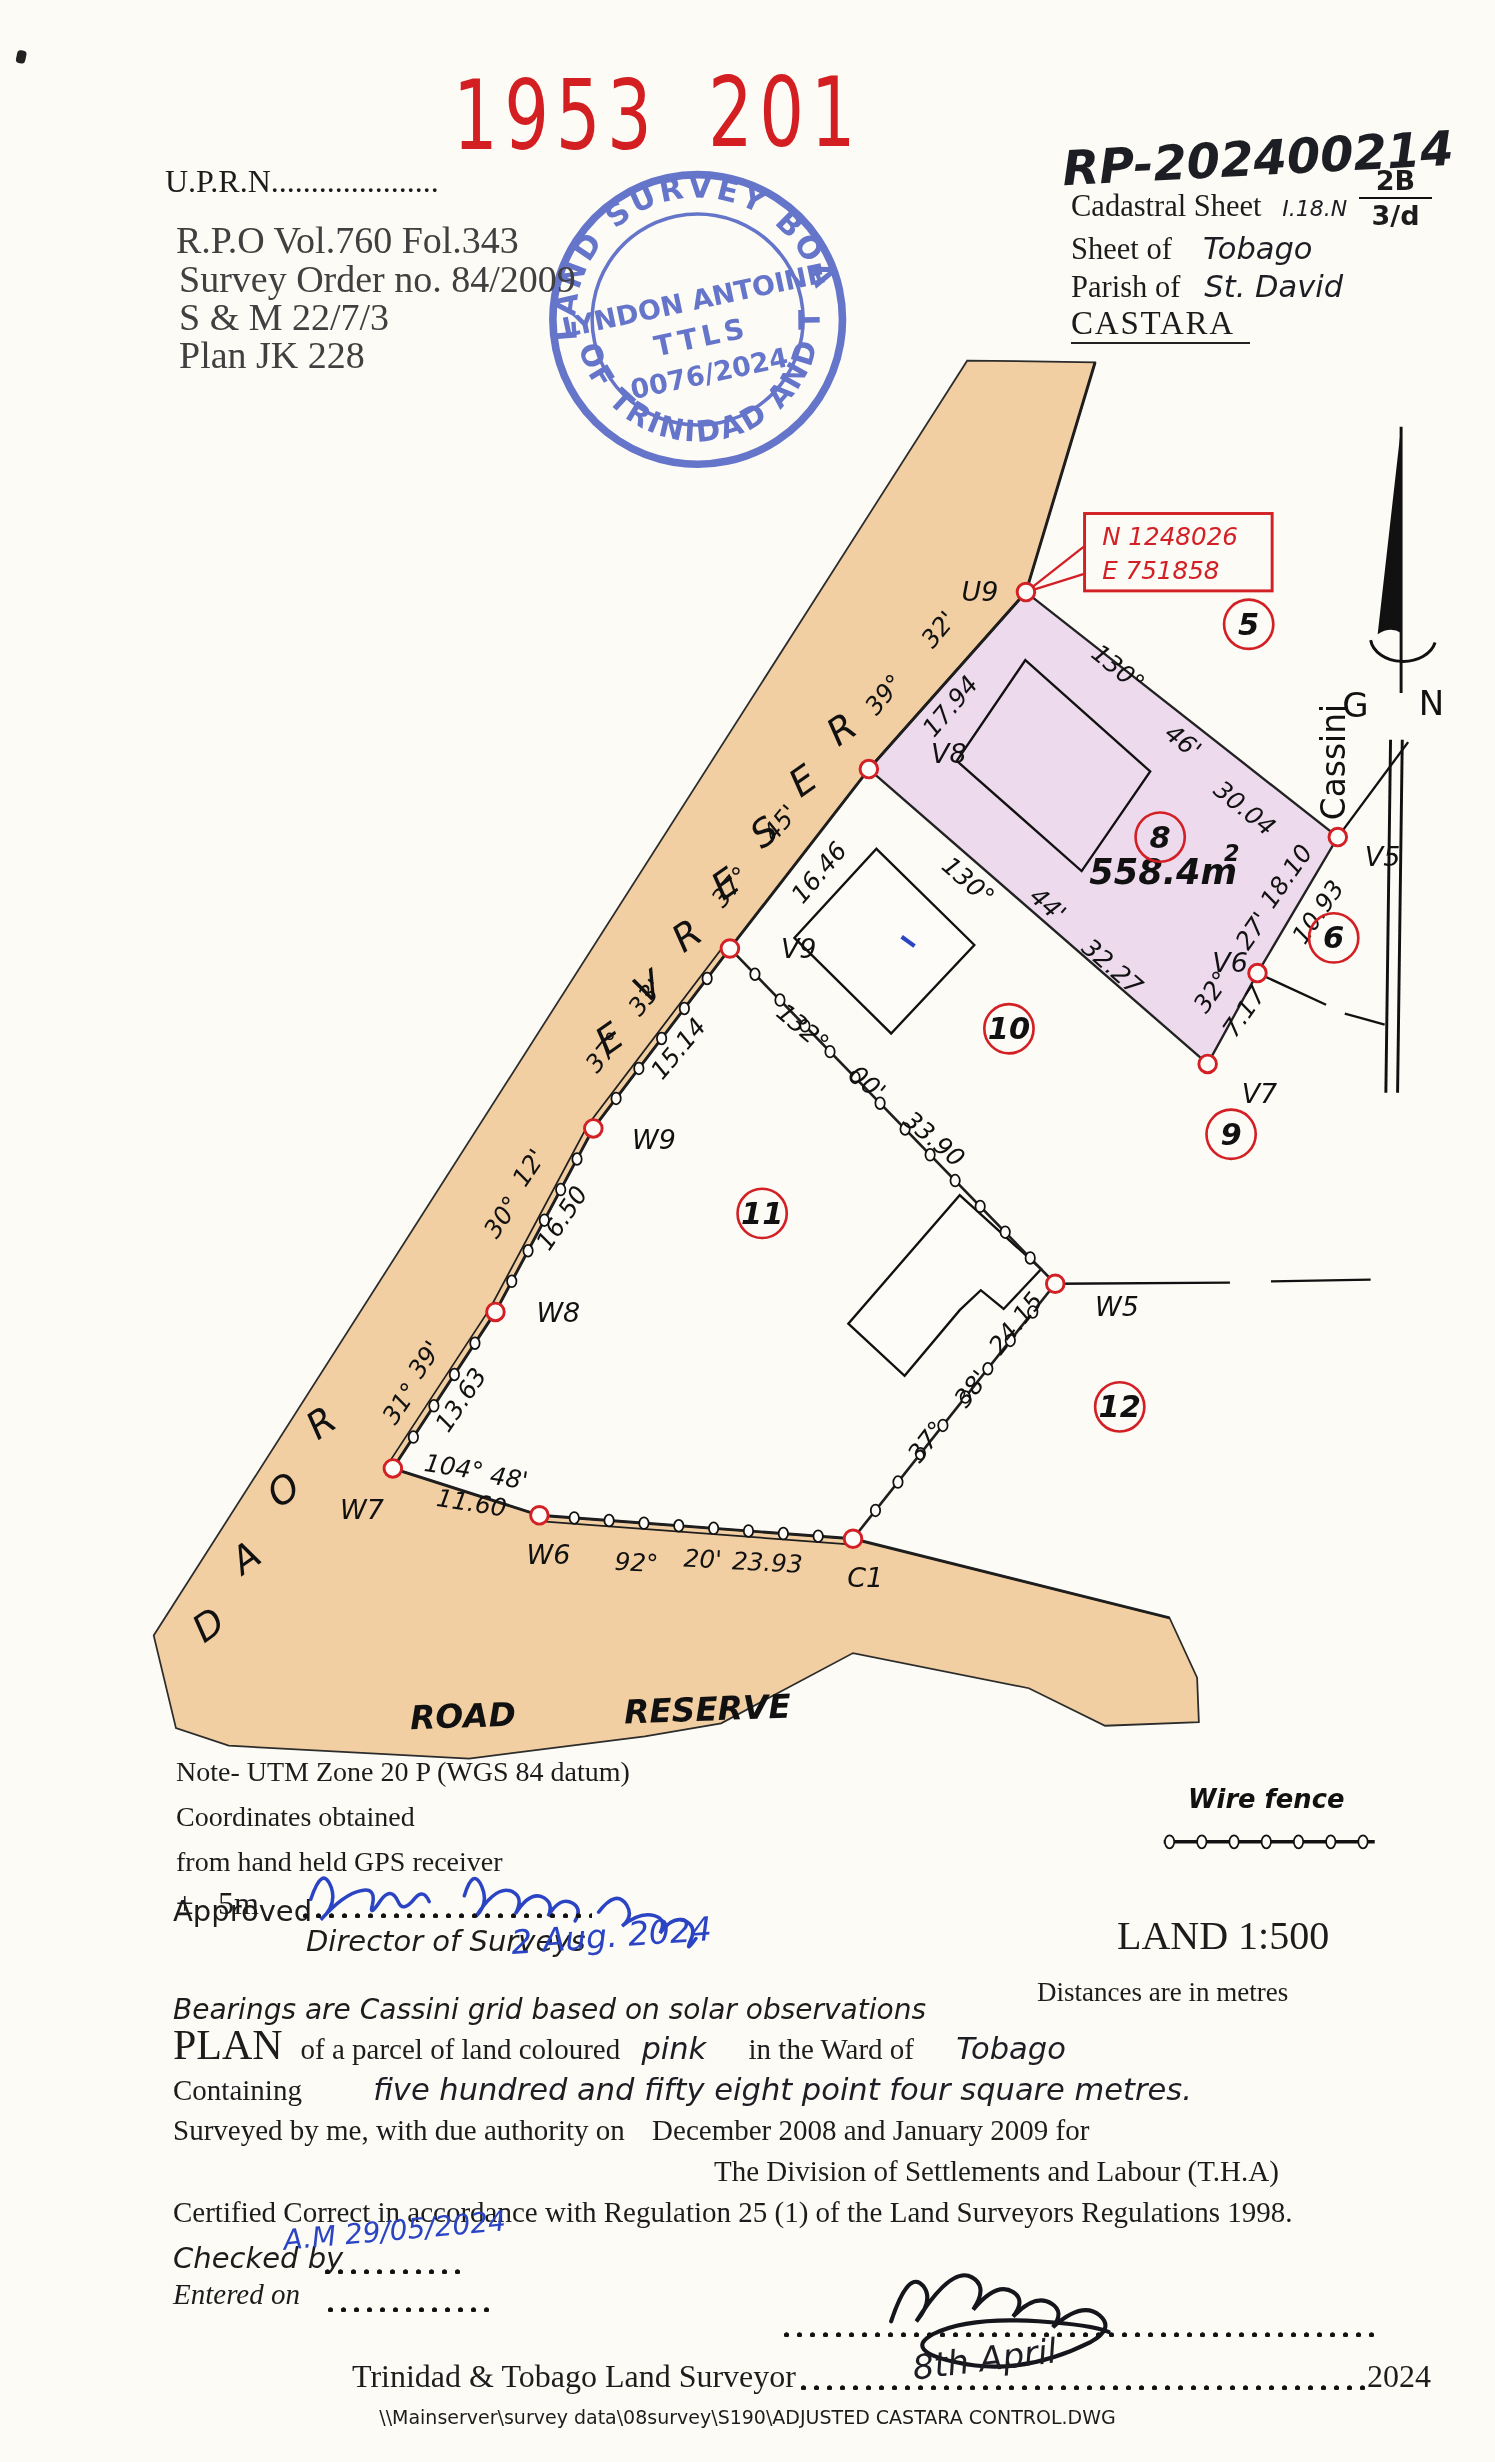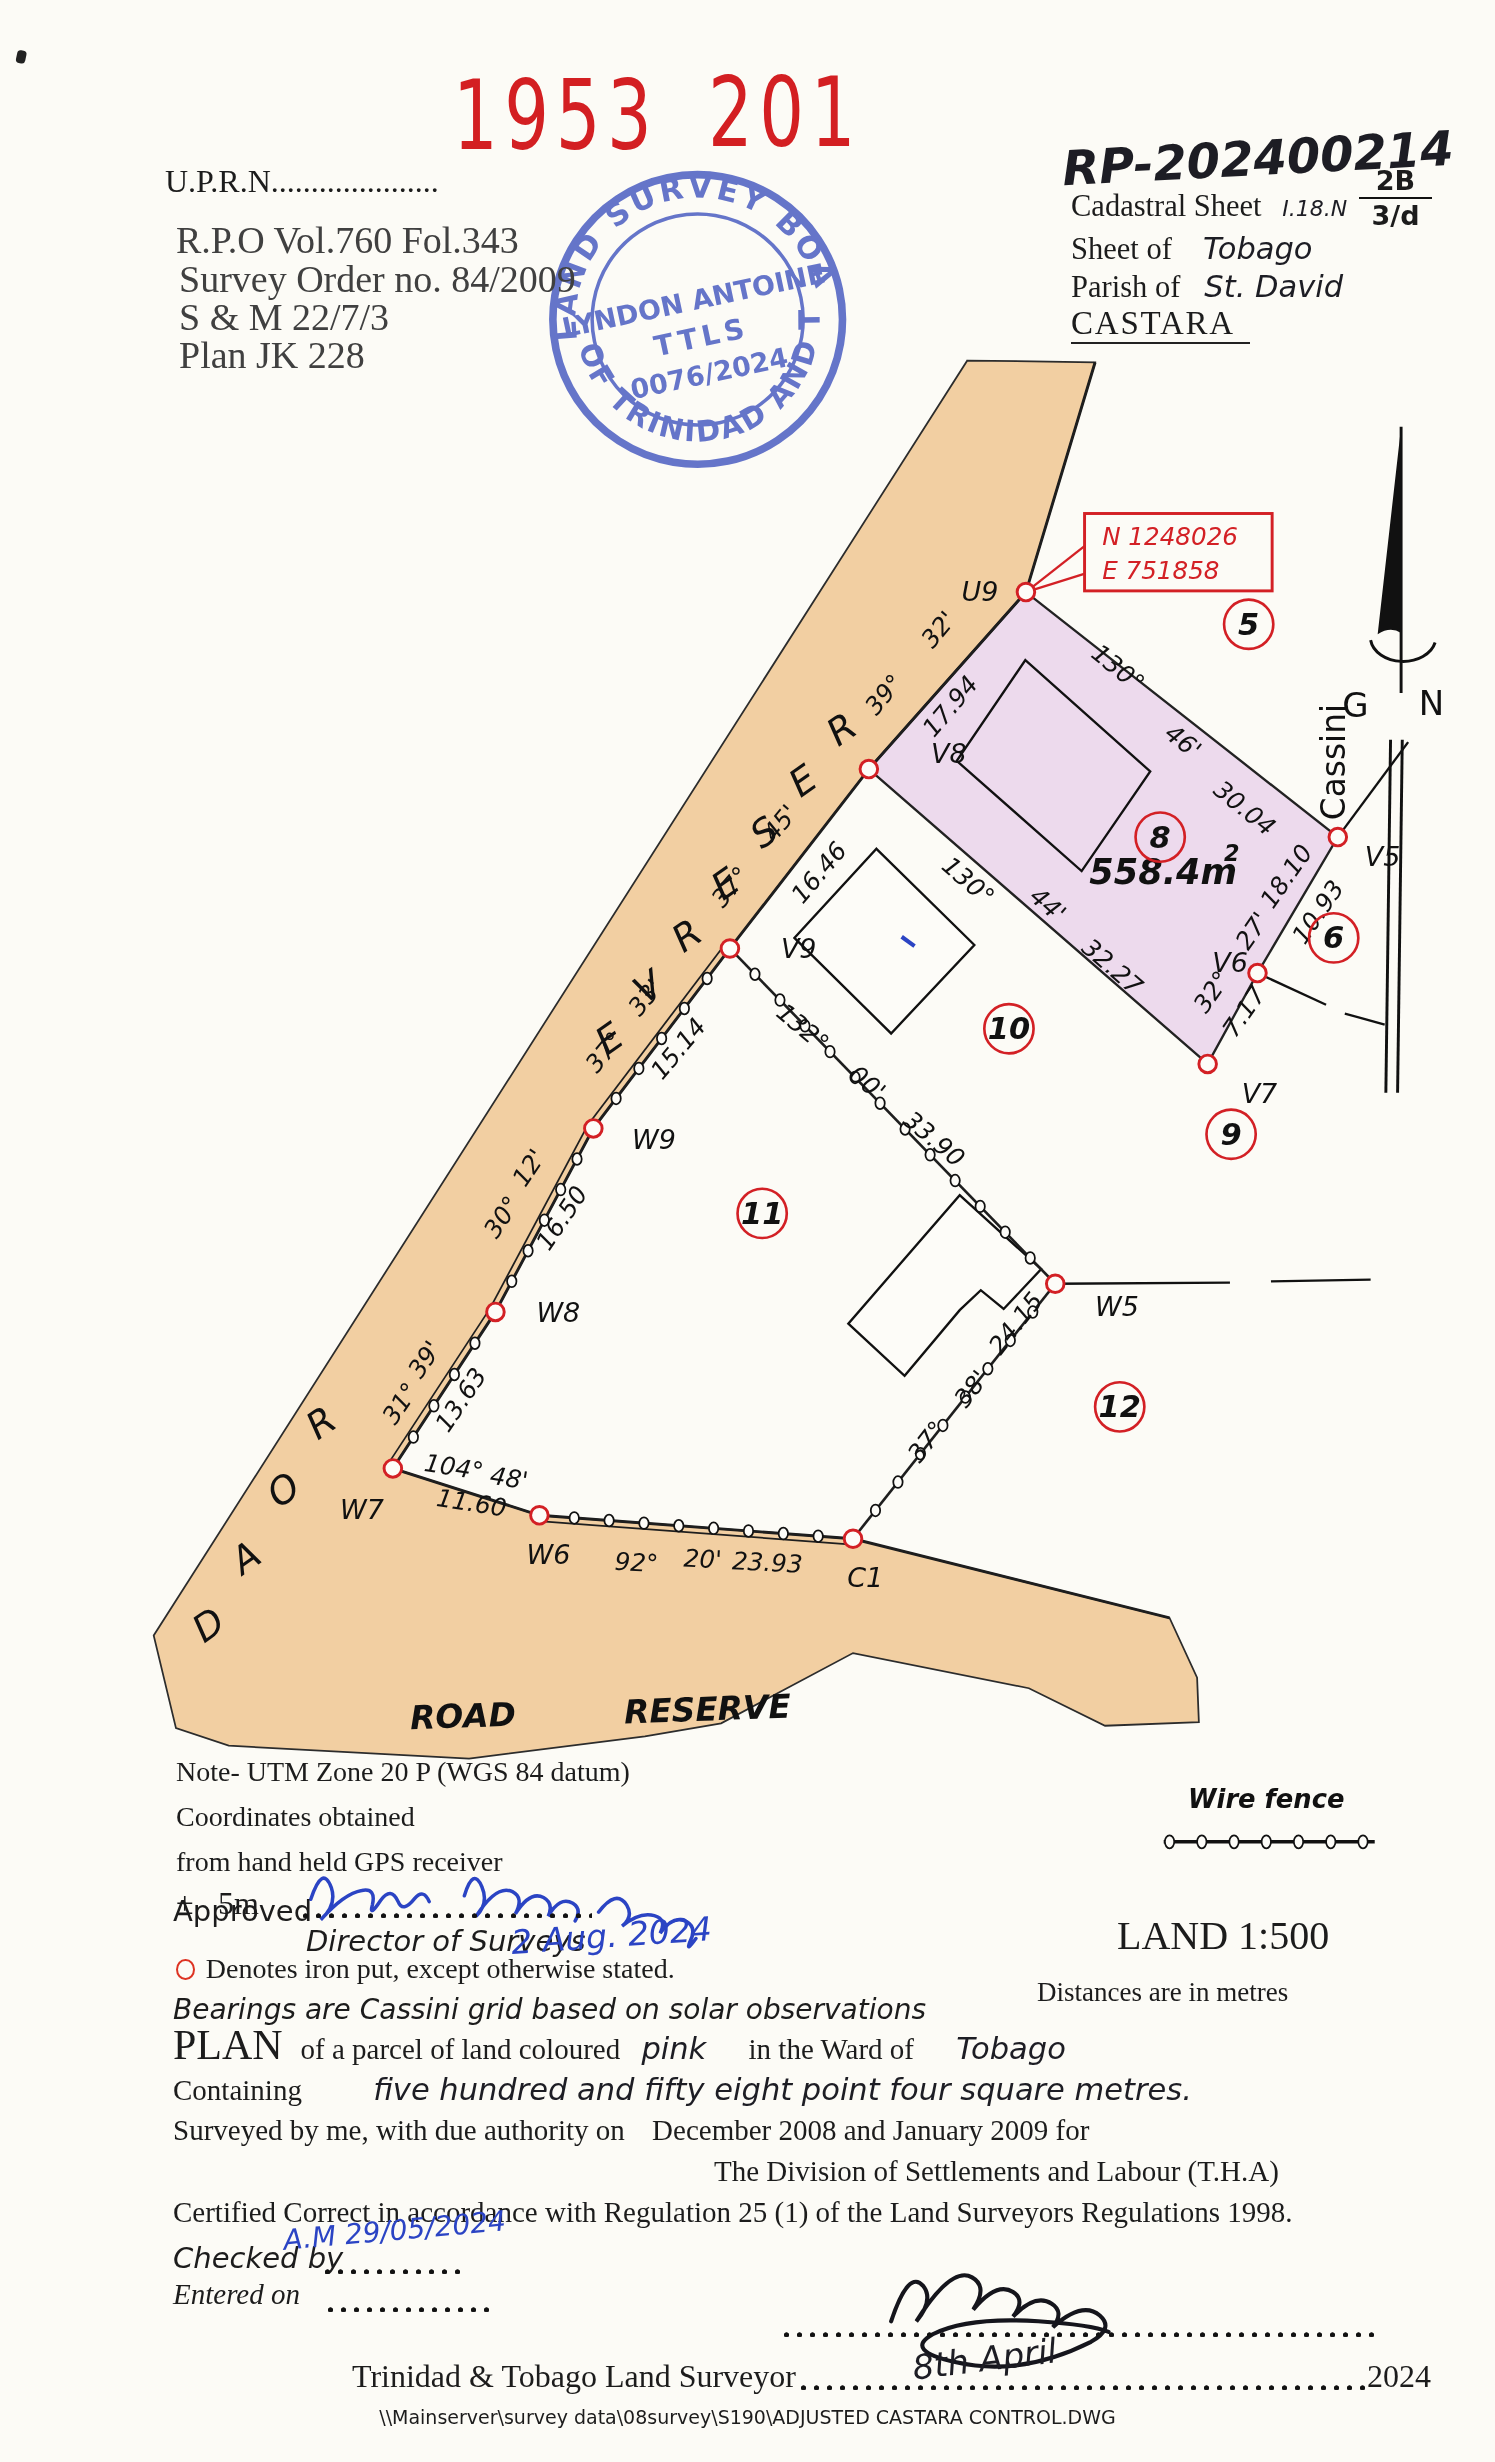--- a/index.html
+++ b/index.html
@@ -300,23 +300,20 @@
   <div class="abs serif48" style="left:176px;top:1801px;">Coordinates obtained</div>
   <div class="abs serif48" style="left:176px;top:1846px;">from hand held GPS receiver</div>
   <div class="abs" style="left:176px;top:1885px;font-size:32px;">
     <span>±</span>
     <span style="margin-left:16.4px;">5m</span>
   </div>
   <div class="abs" style="left:173px;top:1894px;font-size:29px;font-family:'DejaVu Sans',sans-serif;">Approved</div>
   <div class="dotline" style="left:299px;top:1912px;width:293px;"></div>
   <div class="abs ital" style="left:306px;top:1924px;font-size:29px;font-family:'DejaVu Sans',sans-serif;">Director of Surveys</div>
   <div class="abs penblue" style="left:511px;top:1916px;font-size:33px;transform:rotate(-4deg);">2 Aug. 2024</div>
-  <div class="abs serif48" style="left:176px;top:1953px;">
-    <span class="legendO"></span><span>Denotes iron put, except otherwise stated.</span>
-  </div>
   <div class="abs ital" style="left:173px;top:1993px;font-size:28px;font-family:'DejaVu Sans',sans-serif;">Bearings are Cassini grid based on solar observations</div>
 
   <div class="abs" style="left:1117px;top:1912px;font-size:40px;">LAND 1:500</div>
   <div class="abs" style="left:1037px;top:1977px;font-size:27px;">Distances are in metres</div>
 
   <div class="abs" style="left:173px;top:2021px;font-size:29px;">
     <span style="font-size:42px;">PLAN</span>
     <span style="margin-left:10.6px;">of a parcel of land coloured</span>
     <span class="penblack" style="font-size:30.5px;margin-left:14px;">pink</span>
     <span style="margin-left:35px;">in the Ward of</span>

